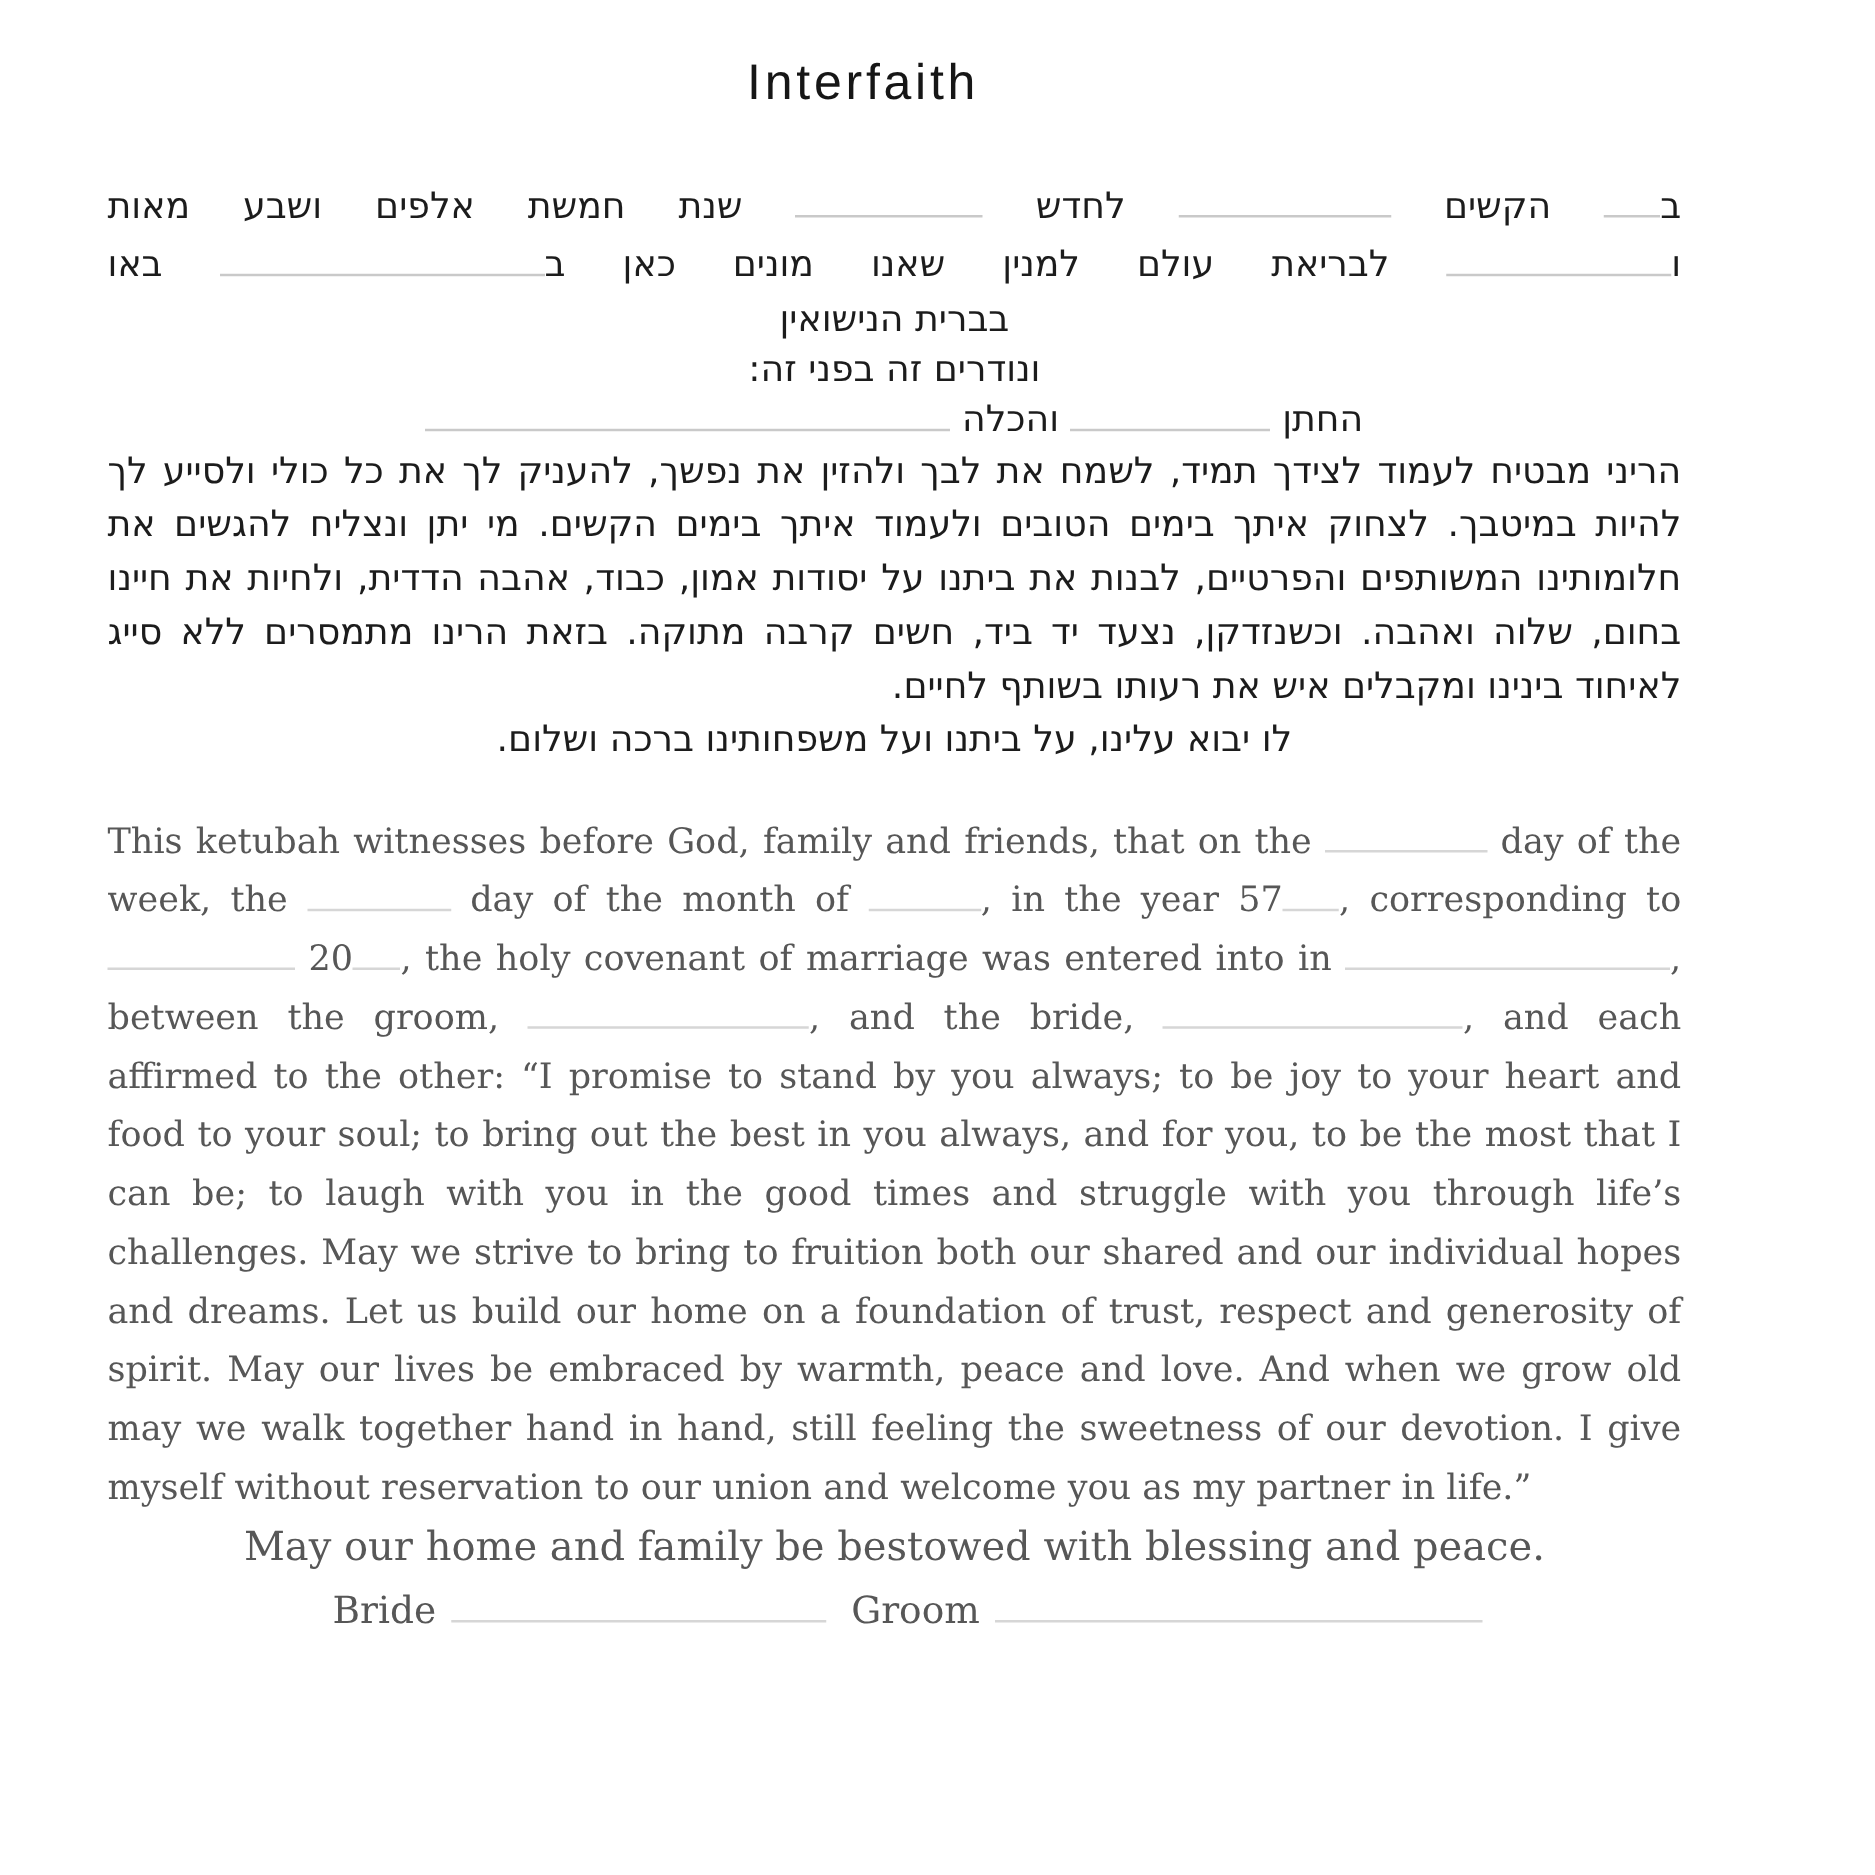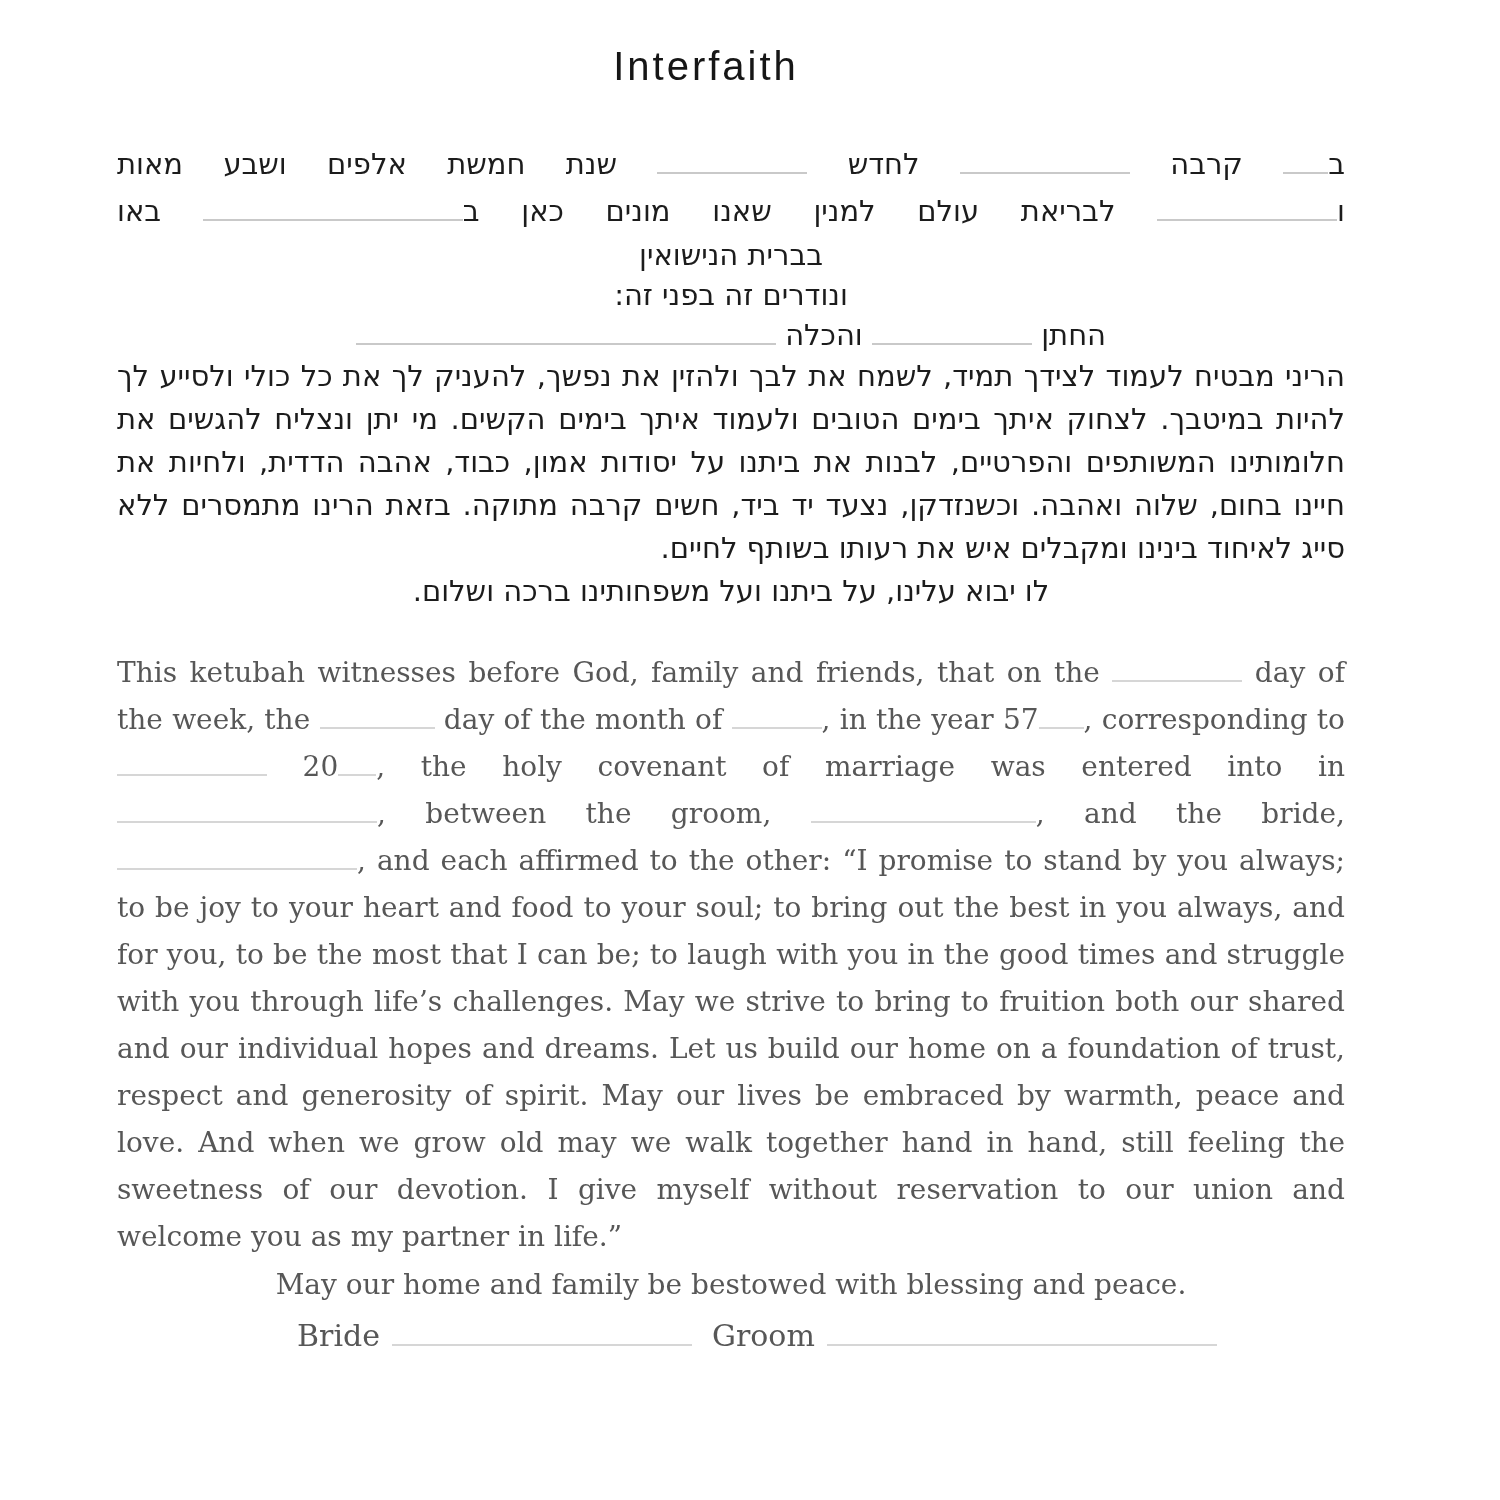--- a/index.html
+++ b/index.html
@@ -12,21 +12,21 @@
     height: 1500px;
     position: relative;
     overflow: hidden;
     font-family: "Liberation Sans", sans-serif;
     color: var(--ink, #1c1c1c);
   }
   .page {
     box-sizing: border-box;
     width: 1500px;
     height: 1500px;
-    padding: 44px 155px 20px 117px;
+    padding: 44px 155px 20px 86px;
   }
   
   .title {
     text-align: center;
     font-family: "Liberation Sans", sans-serif;
     font-weight: 300;
     font-size: 40px;
     letter-spacing: 3px;
     color: #161616;
     margin-left: -50px; 
@@ -79,21 +79,21 @@
     font-size: 28px;
     line-height: 47px;
     text-align: justify;
   }
   .eng-paragraph .blank,
   .eng-center .blank,
   .sig-row .blank {
     border-bottom: 2px solid var(--engline, #d6d6d6);
   }
   .eng-center {
-    font-size: 28px;
+    font-size: 32px;
     line-height: 49px;
     text-align: center;
   }
   .sig-row {
     display: flex;
     align-items: baseline;
     font-size: 30px;
     line-height: 50px;
     margin-top: 2px;
   }
@@ -109,21 +109,21 @@
   .sw390 { width: 390px; }
 </style>
 </head>
 <body>
 
 <div class="page">
 
   <div class="title">Interfaith</div>
 
   <div class="heb heb-top"><span>ב</span><span class="blank w45"></span>
-    <span>קרבה</span>
+    <span>הקשים</span>
     <span class="blank w170"></span>
     <span>לחדש</span>
     <span class="blank w150"></span>
     <span>שנת חמשת אלפים ושבע מאות</span>
   </div>
 
   <div class="heb heb-top"><span>ו</span><span class="blank w180"></span>
     <span>לבריאת עולם למנין שאנו מונים כאן ב</span><span class="blank w260"></span>
     <span>באו</span>
   </div>

